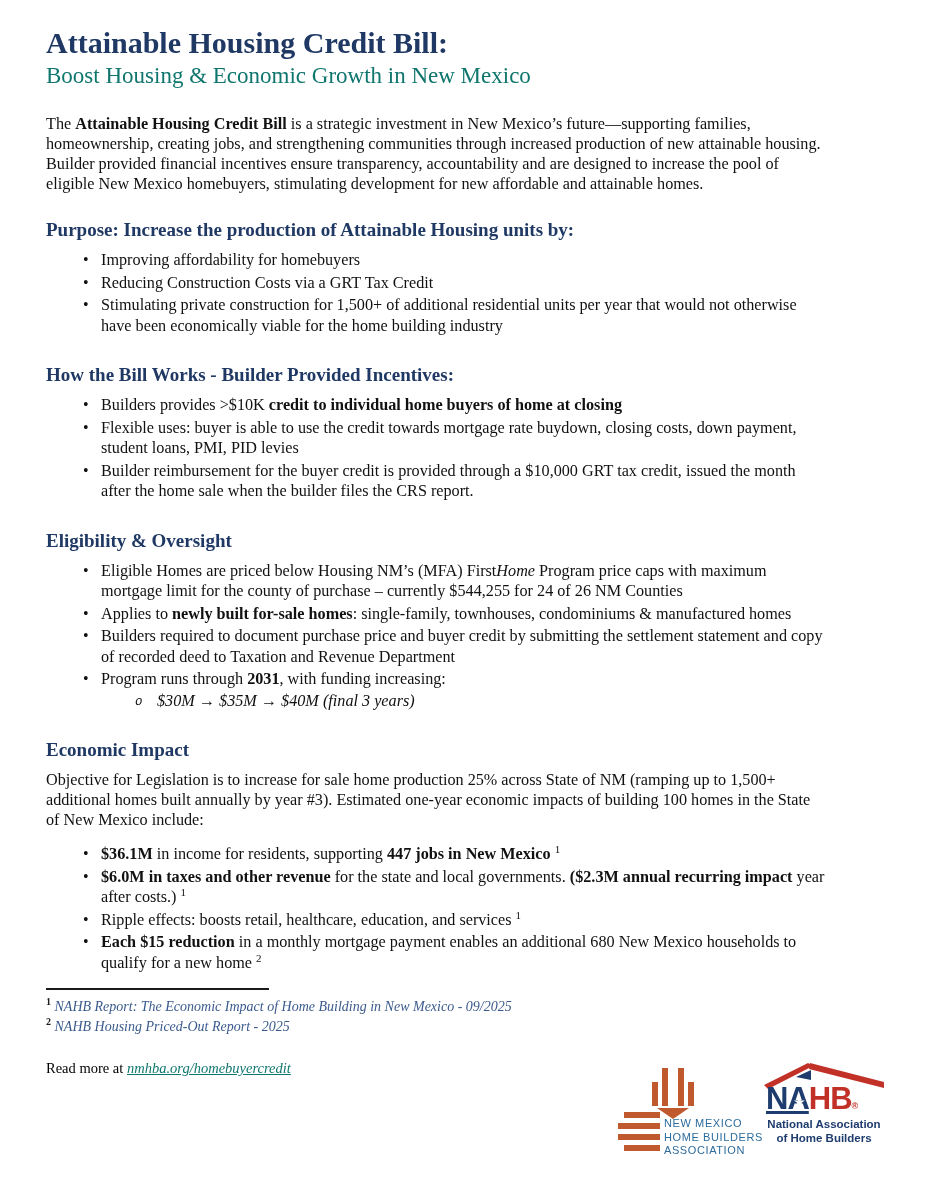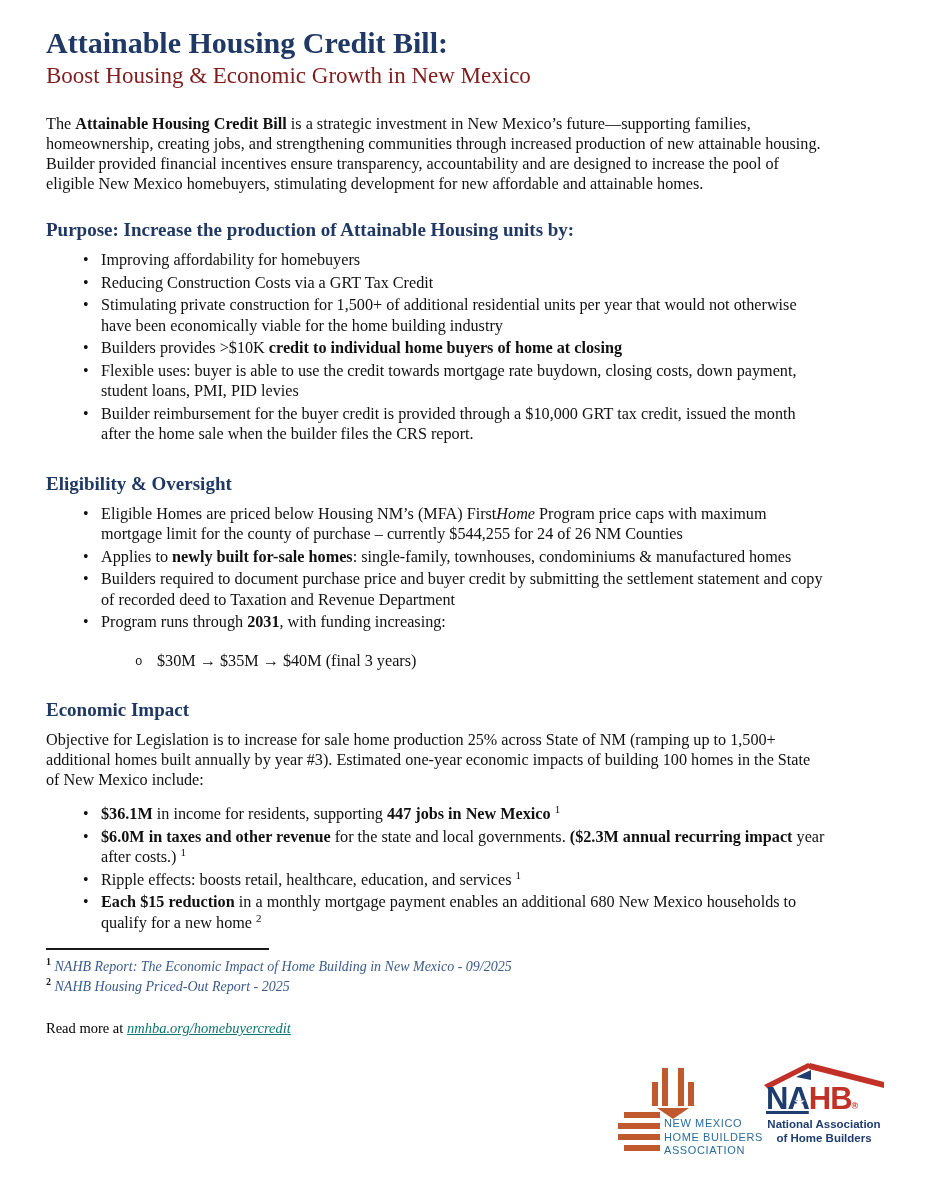--- a/index.html
+++ b/index.html
@@ -17,41 +17,41 @@
   .doc-title{
     margin:0;
     font-size:30px;line-height:34px;
     font-weight:bold;
     color:#1F3864;
   }
   .doc-subtitle{
     margin:3px 0 0 0;
     font-size:23px;line-height:26px;
     font-weight:normal;
-    color:#7f1d1d;
+    color:#0f766e;
   }
   .para{
     margin:25px 0 0 0;
     font-size:16.2px;line-height:20px;
   }
   .section-heading{
     margin:24px 0 9px 0;
     font-size:19px;line-height:23px;
     font-weight:bold;
     color:#1F3864;
   }
   .section-heading.space-lg{margin-top:27px;}
   .bullets{list-style:none;margin:0;padding:0;font-size:16.2px;line-height:20.5px;}
   .bullet{position:relative;padding-left:55px;margin:0 0 2px 0;}
   .bullet::before{
     content:"\2022";
     position:absolute;left:37px;top:0;
     font-size:16px;
   }
-  .sub-bullet{position:relative;padding-left:56px;margin-top:18px;}
+  .sub-bullet{position:relative;padding-left:56px;margin-top:1px;font-style:italic;}
   .sub-bullet::before{
     content:"o";
     position:absolute;left:34px;top:1px;
     font-family:"Liberation Mono", monospace;
     font-size:12.5px;
   }
   .b{font-weight:bold;}
   .i{font-style:italic;}
   sup{font-size:11px;line-height:0;vertical-align:super;}
 
@@ -142,20 +142,21 @@
 
     <p class="para"><span>The </span><span class="b">Attainable Housing Credit Bill</span><span> is a strategic investment in New Mexico’s future—supporting families, homeownership, creating jobs, and strengthening communities through increased production of new attainable housing. Builder provided financial incentives ensure transparency, accountability and are designed to increase the pool of eligible New Mexico homebuyers, stimulating development for new affordable and attainable homes.</span></p>
 
     <h3 class="section-heading">Purpose: Increase the production of Attainable Housing units by:</h3>
     <ul class="bullets">
       <li class="bullet"><span>Improving affordability for homebuyers</span></li>
       <li class="bullet"><span>Reducing Construction Costs via a GRT Tax Credit</span></li>
       <li class="bullet"><span>Stimulating private construction for 1,500+ of additional residential units per year that would not otherwise have been economically viable for the home building industry</span></li>
     </ul>
 
+    <h3 class="section-heading space-lg">How the Bill Works - Builder Provided Incentives:</h3>
     <ul class="bullets">
       <li class="bullet"><span>Builders provides &gt;$10K </span><span class="b">credit to individual home buyers of home at closing</span></li>
       <li class="bullet"><span>Flexible uses: buyer is able to use the credit towards mortgage rate buydown, closing costs, down payment, student loans, PMI, PID levies</span></li>
       <li class="bullet"><span>Builder reimbursement for the buyer credit is provided through a $10,000 GRT tax credit, issued the month after the home sale when the builder files the CRS report.</span></li>
     </ul>
 
     <h3 class="section-heading space-lg">Eligibility &amp; Oversight</h3>
     <ul class="bullets">
       <li class="bullet"><span>Eligible Homes are priced below Housing NM’s (MFA) First</span><span class="i">Home</span><span> Program price caps with maximum mortgage limit for the county of purchase – currently $544,255 for 24 of 26 NM Counties</span></li>
       <li class="bullet"><span>Applies to </span><span class="b">newly built for-sale homes</span><span>: single-family, townhouses, condominiums &amp; manufactured homes</span></li>

